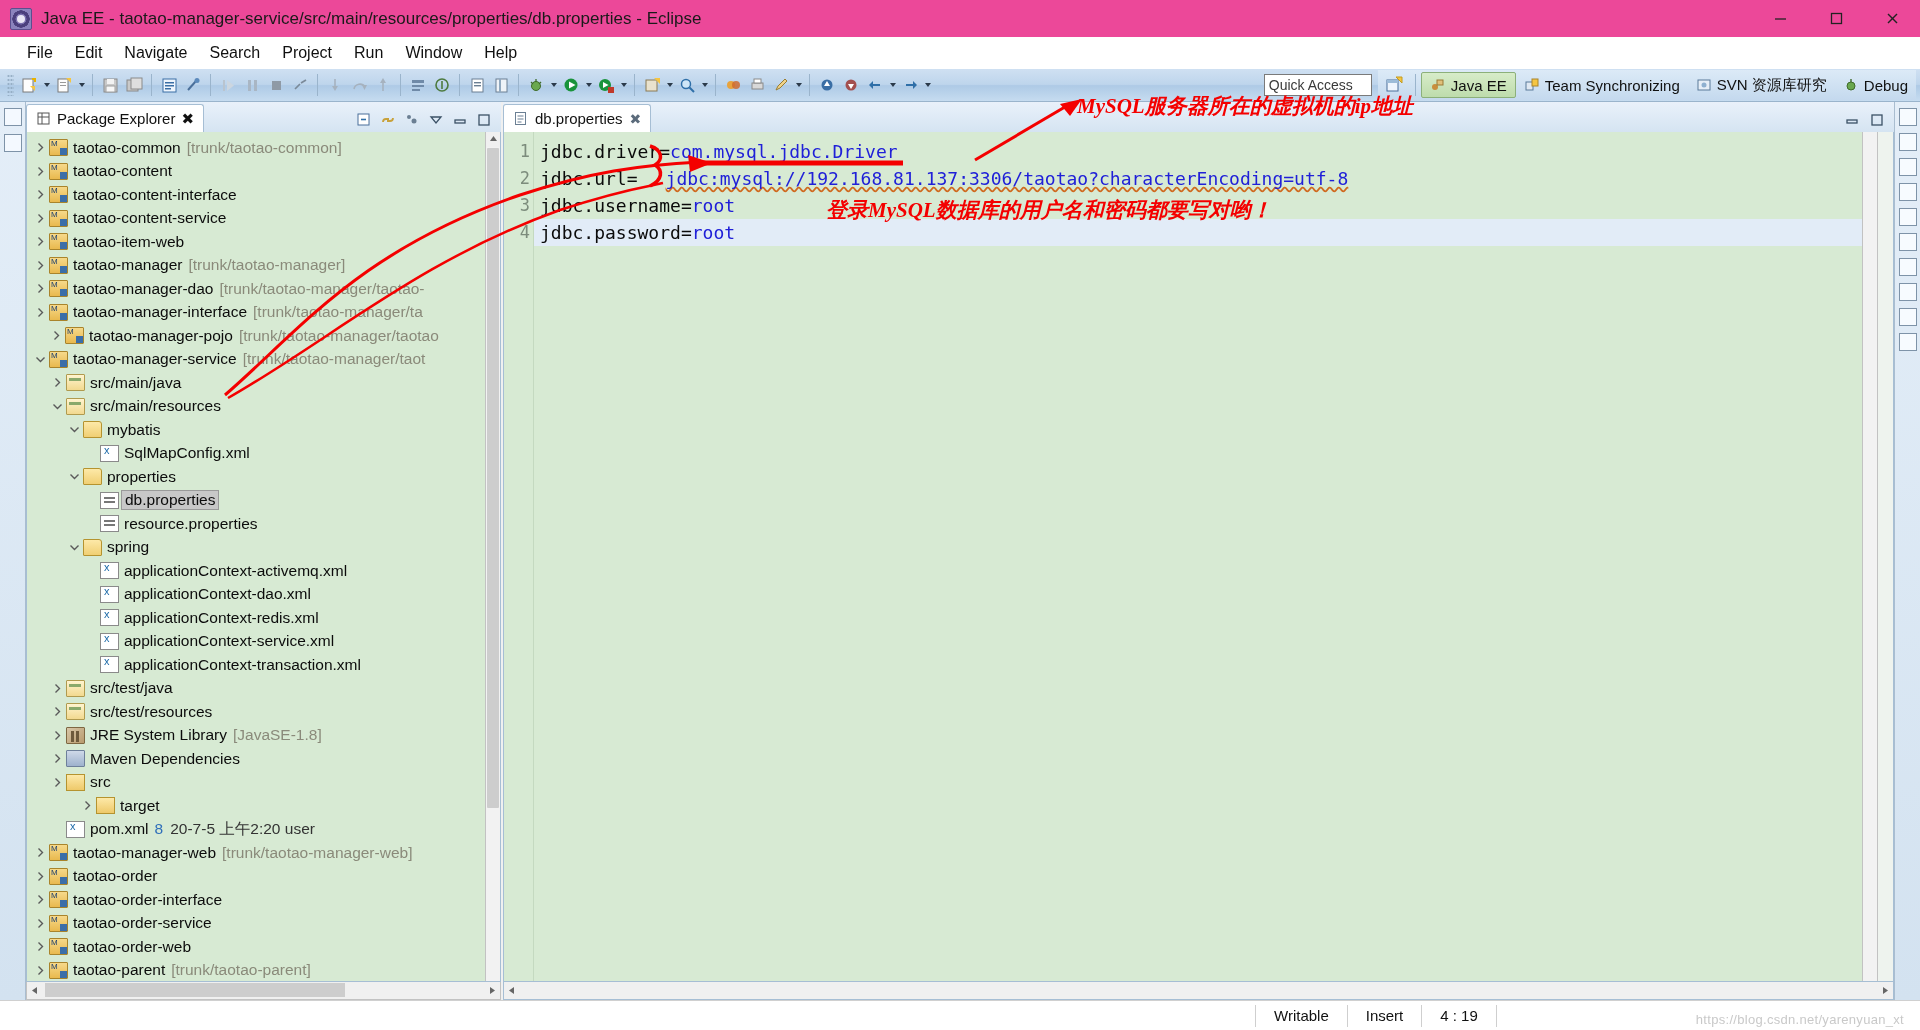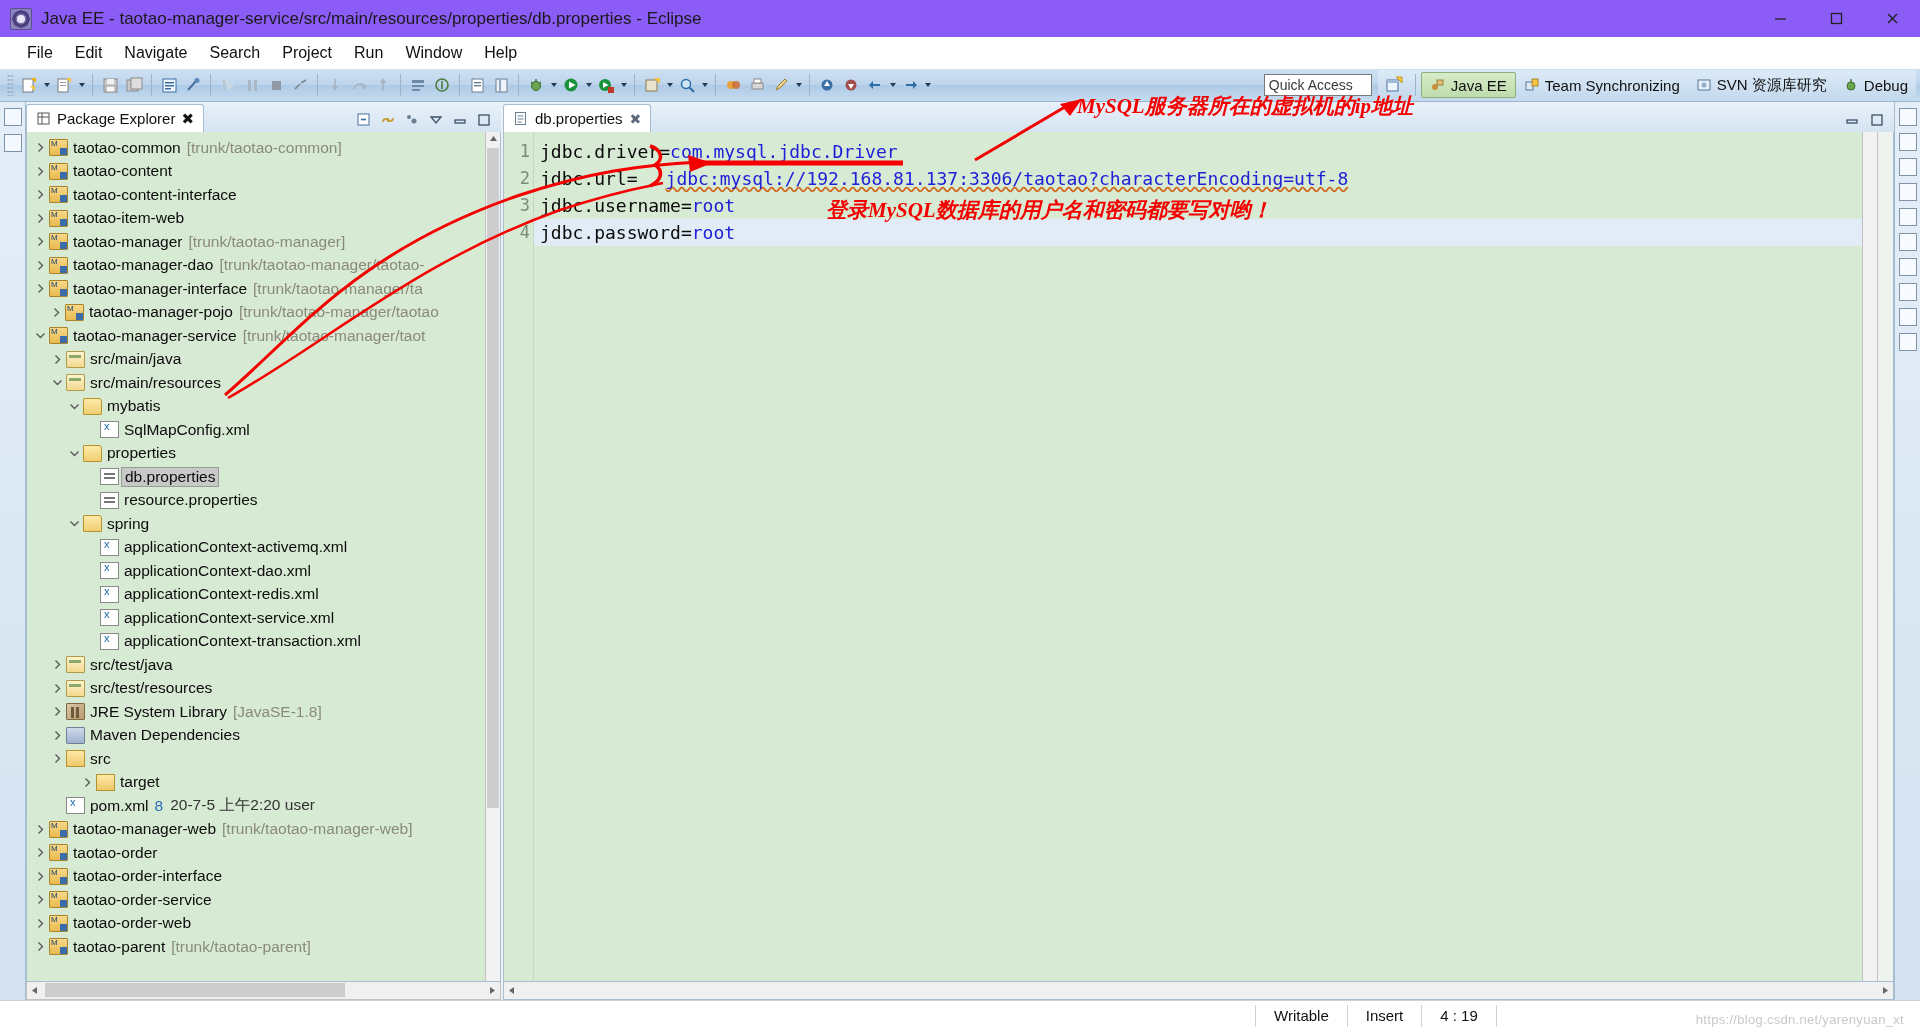--- a/index.html
+++ b/index.html
@@ -13,21 +13,21 @@
   #app {
     position: relative;
     width: 1920px; height: 1030px;
     background: #f0f0f0;
     display: flex; flex-direction: column;
   }
 
   
   .titlebar {
     height: 38px; min-height: 38px;
-    background: #8b5cf6;
+    background: #ec4899;
     display: flex; align-items: center;
     padding-left: 10px;
     border-bottom: 1px solid #ffffff;
   }
   .tb-icon {
     width: 22px; height: 22px; margin-right: 9px;
     background: radial-gradient(circle at 50% 50%, #7a6fae 0 38%, #4b3f7d 40% 60%, #8b83bd 62% 100%);
     border: 1px solid #5b4f8e;
     border-radius: 2px;
     position: relative;
@@ -792,20 +792,29 @@
               <span class="nic i-proj"></span>
               <span class="nlabel">taotao-content-interface</span>
             </div>
             <div class="node" style="padding-left: 4px;">
               <span class="twisty">
                 <svg width="11" height="11" viewBox="0 0 11 11">
                   <polyline points="3.5,1.5 7.5,5.5 3.5,9.5" fill="none" stroke="#5a5a5a" stroke-width="1.4"></polyline>
                 </svg>
               </span>
               <span class="nic i-proj"></span>
+              <span class="nlabel">taotao-content-service</span>
+            </div>
+            <div class="node" style="padding-left: 4px;">
+              <span class="twisty">
+                <svg width="11" height="11" viewBox="0 0 11 11">
+                  <polyline points="3.5,1.5 7.5,5.5 3.5,9.5" fill="none" stroke="#5a5a5a" stroke-width="1.4"></polyline>
+                </svg>
+              </span>
+              <span class="nic i-proj"></span>
               <span class="nlabel">taotao-item-web</span>
             </div>
             <div class="node" style="padding-left: 4px;">
               <span class="twisty">
                 <svg width="11" height="11" viewBox="0 0 11 11">
                   <polyline points="3.5,1.5 7.5,5.5 3.5,9.5" fill="none" stroke="#5a5a5a" stroke-width="1.4"></polyline>
                 </svg>
               </span>
               <span class="nic i-proj"></span>
               <span class="nlabel">taotao-manager</span>

